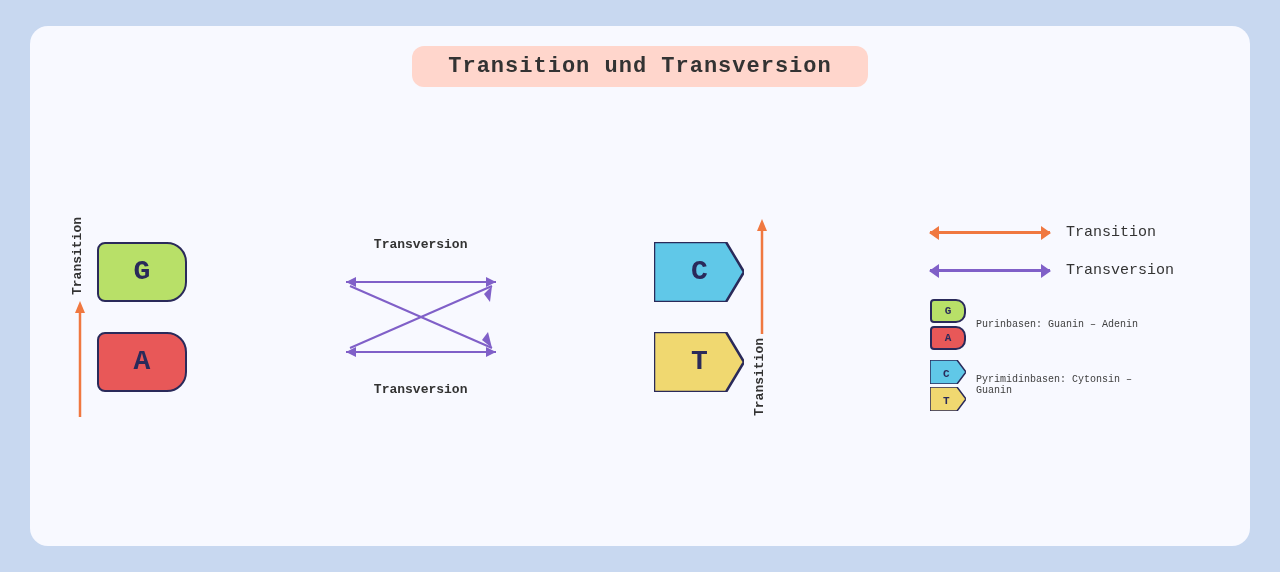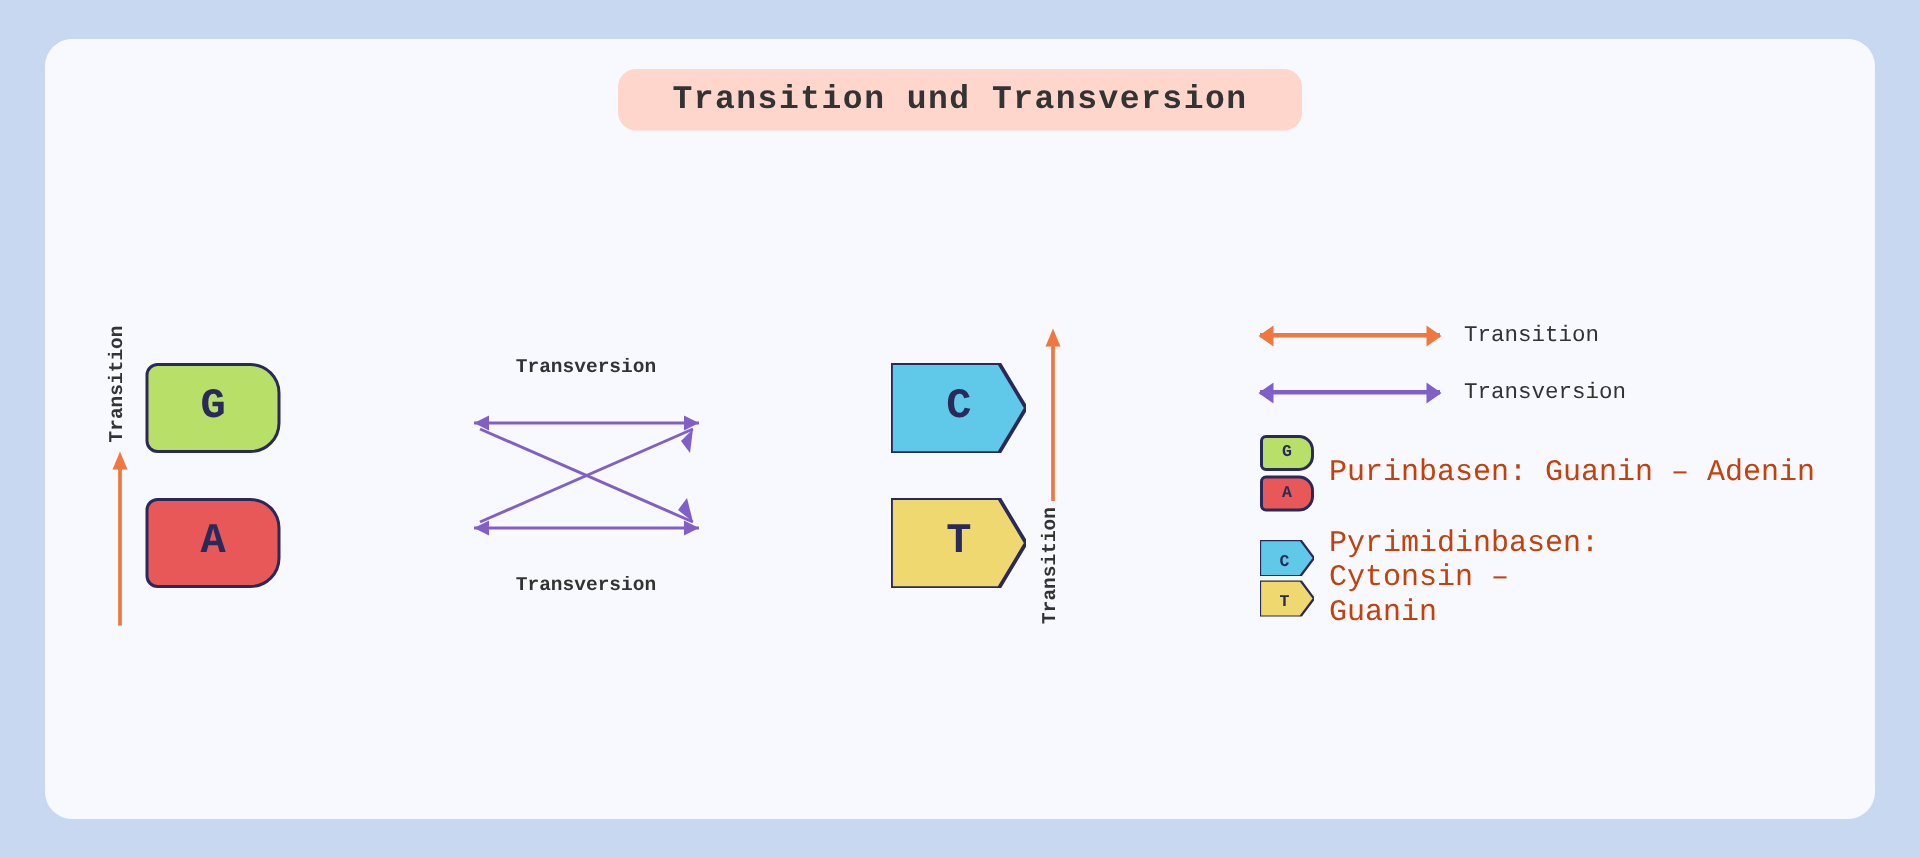--- a/index.html
+++ b/index.html
@@ -173,22 +173,22 @@
       justify-content: center;
       font-size: 11px;
       font-weight: bold;
       color: #2a2a5a;
       border-radius: 4px 10px 10px 4px;
       border: 2px solid #2a2a5a;
     }
     .mini-base-g { background: #b8e068; }
     .mini-base-a { background: #e85858; }
     .legend-text {
-      font-size: 20px;
-      color: #c2410c;
+      font-size: 10px;
+      color: #404040;
       font-family: 'Courier New', Courier, monospace;
     }
   </style>
 </head>
 <body>
 
 <div class="main-card">
   <div class="title-box">
     <span>Transition und Transversion</span>
   </div>

